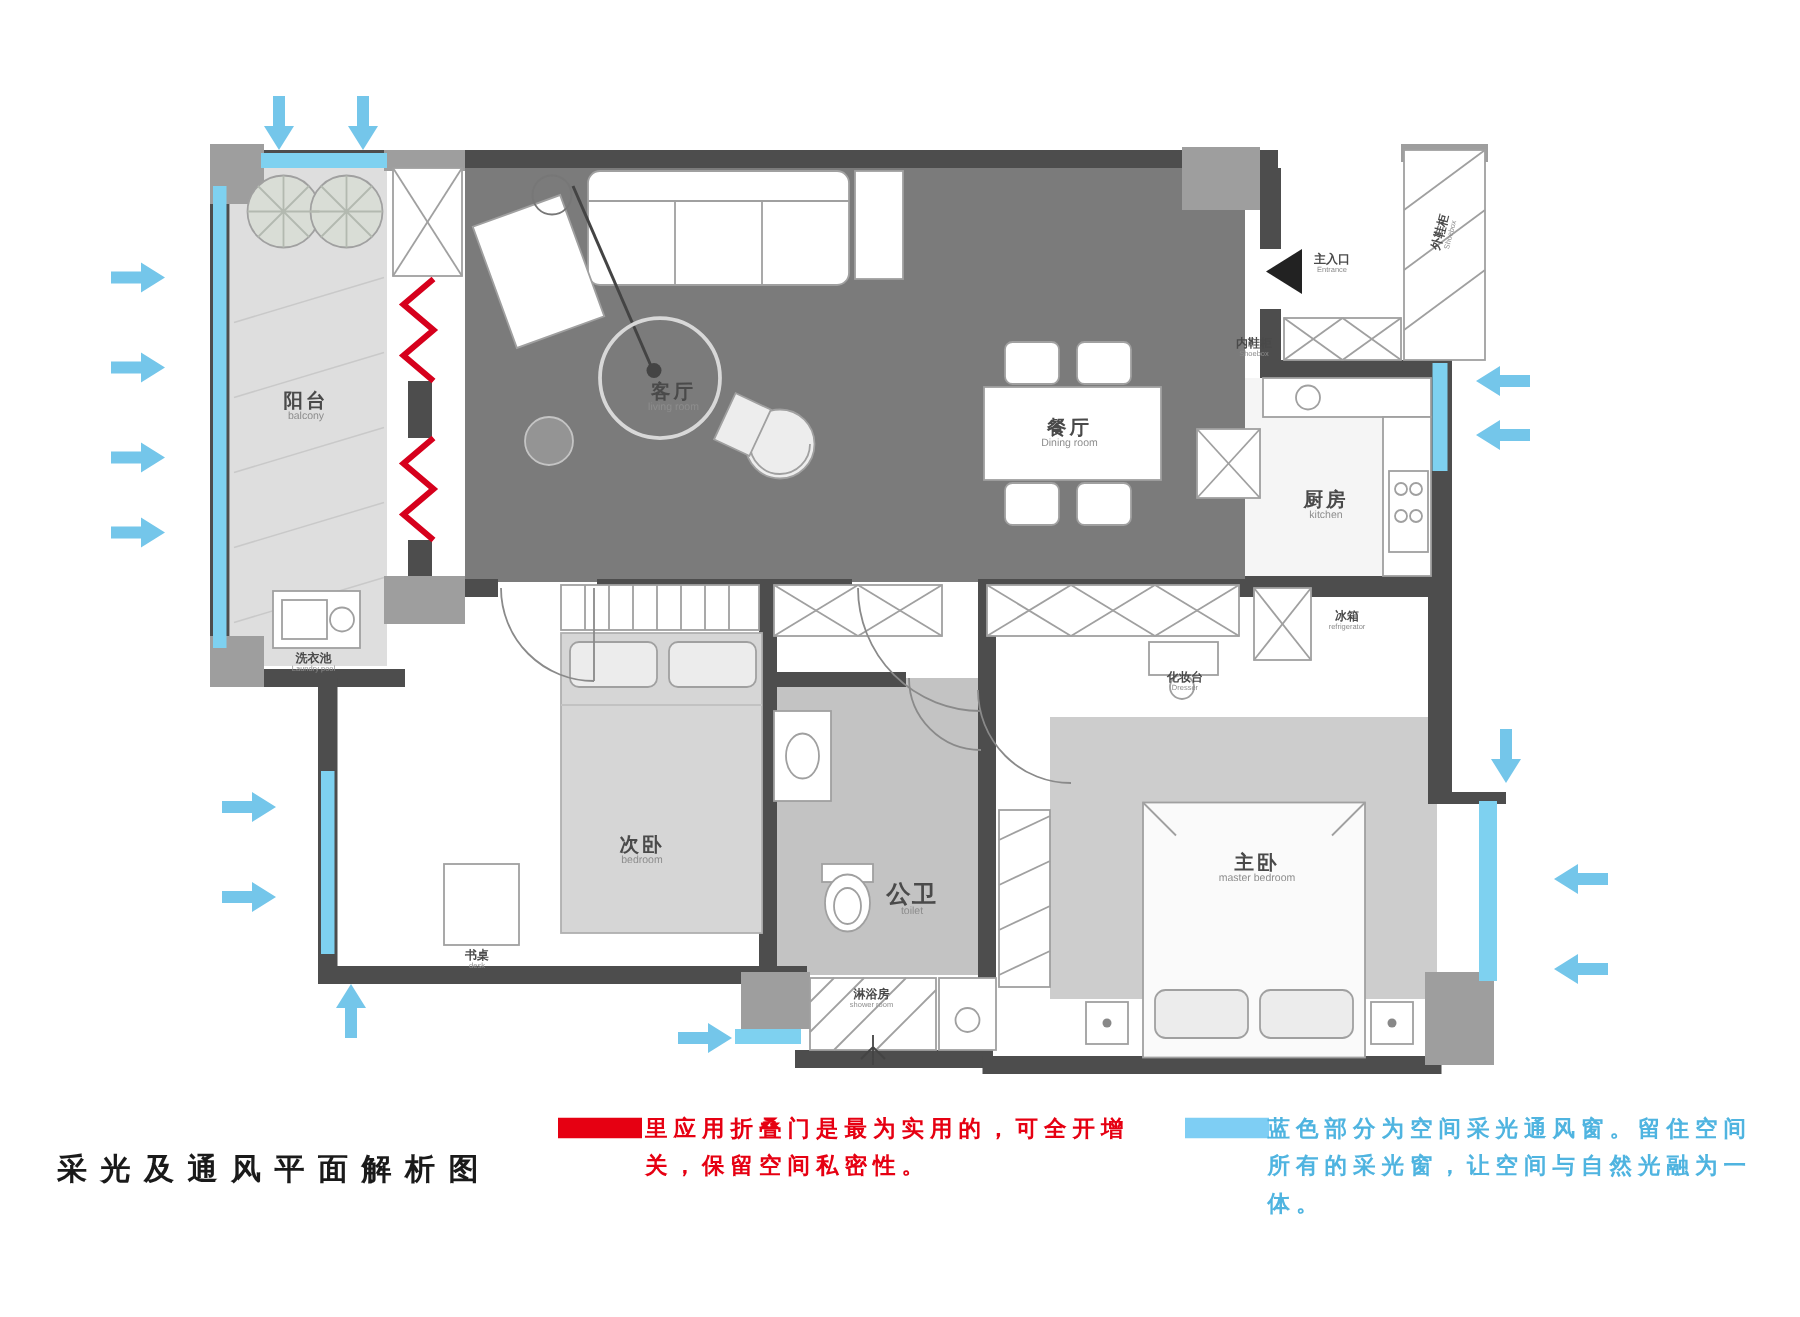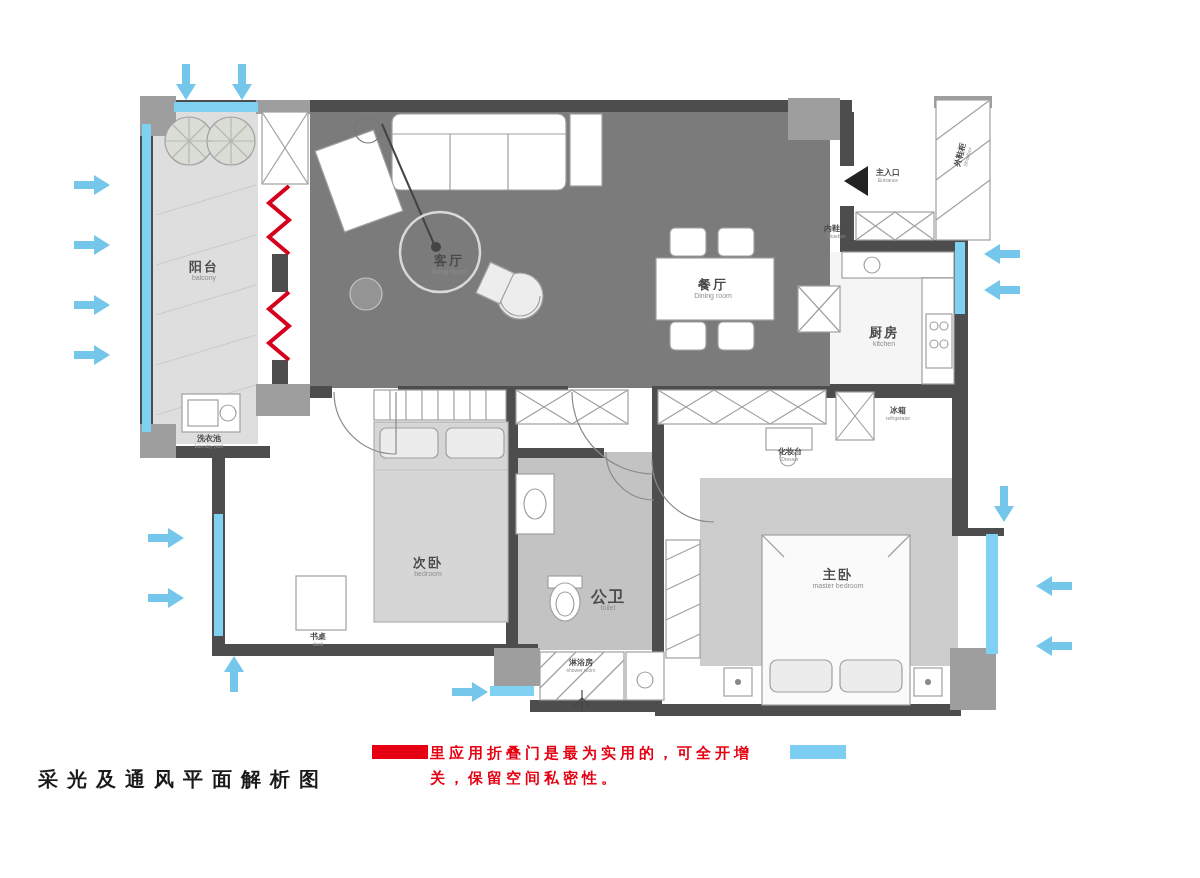--- a/index.html
+++ b/index.html
@@ -310,14 +310,19 @@
   <rect width="56" height="14" fill="#e60012"></rect>
 </svg>
 <div class="legend-text red" style="left:430px;top:740px">
   <div>里应用折叠门是最为实用的，可全开增</div>
   <div>关，保留空间私密性。</div>
 </div>
 
 <svg class="legend-swatch" style="left:790px;top:745px" width="56" height="14">
   <rect width="56" height="14" fill="#7ecef4"></rect>
 </svg>
+<div class="legend-text blue" style="left:845px;top:740px">
+  <div>蓝色部分为空间采光通风窗。留住空间</div>
+  <div>所有的采光窗，让空间与自然光融为一</div>
+  <div>体。</div>
+</div>
 
 </div>
 
 </body></html>

